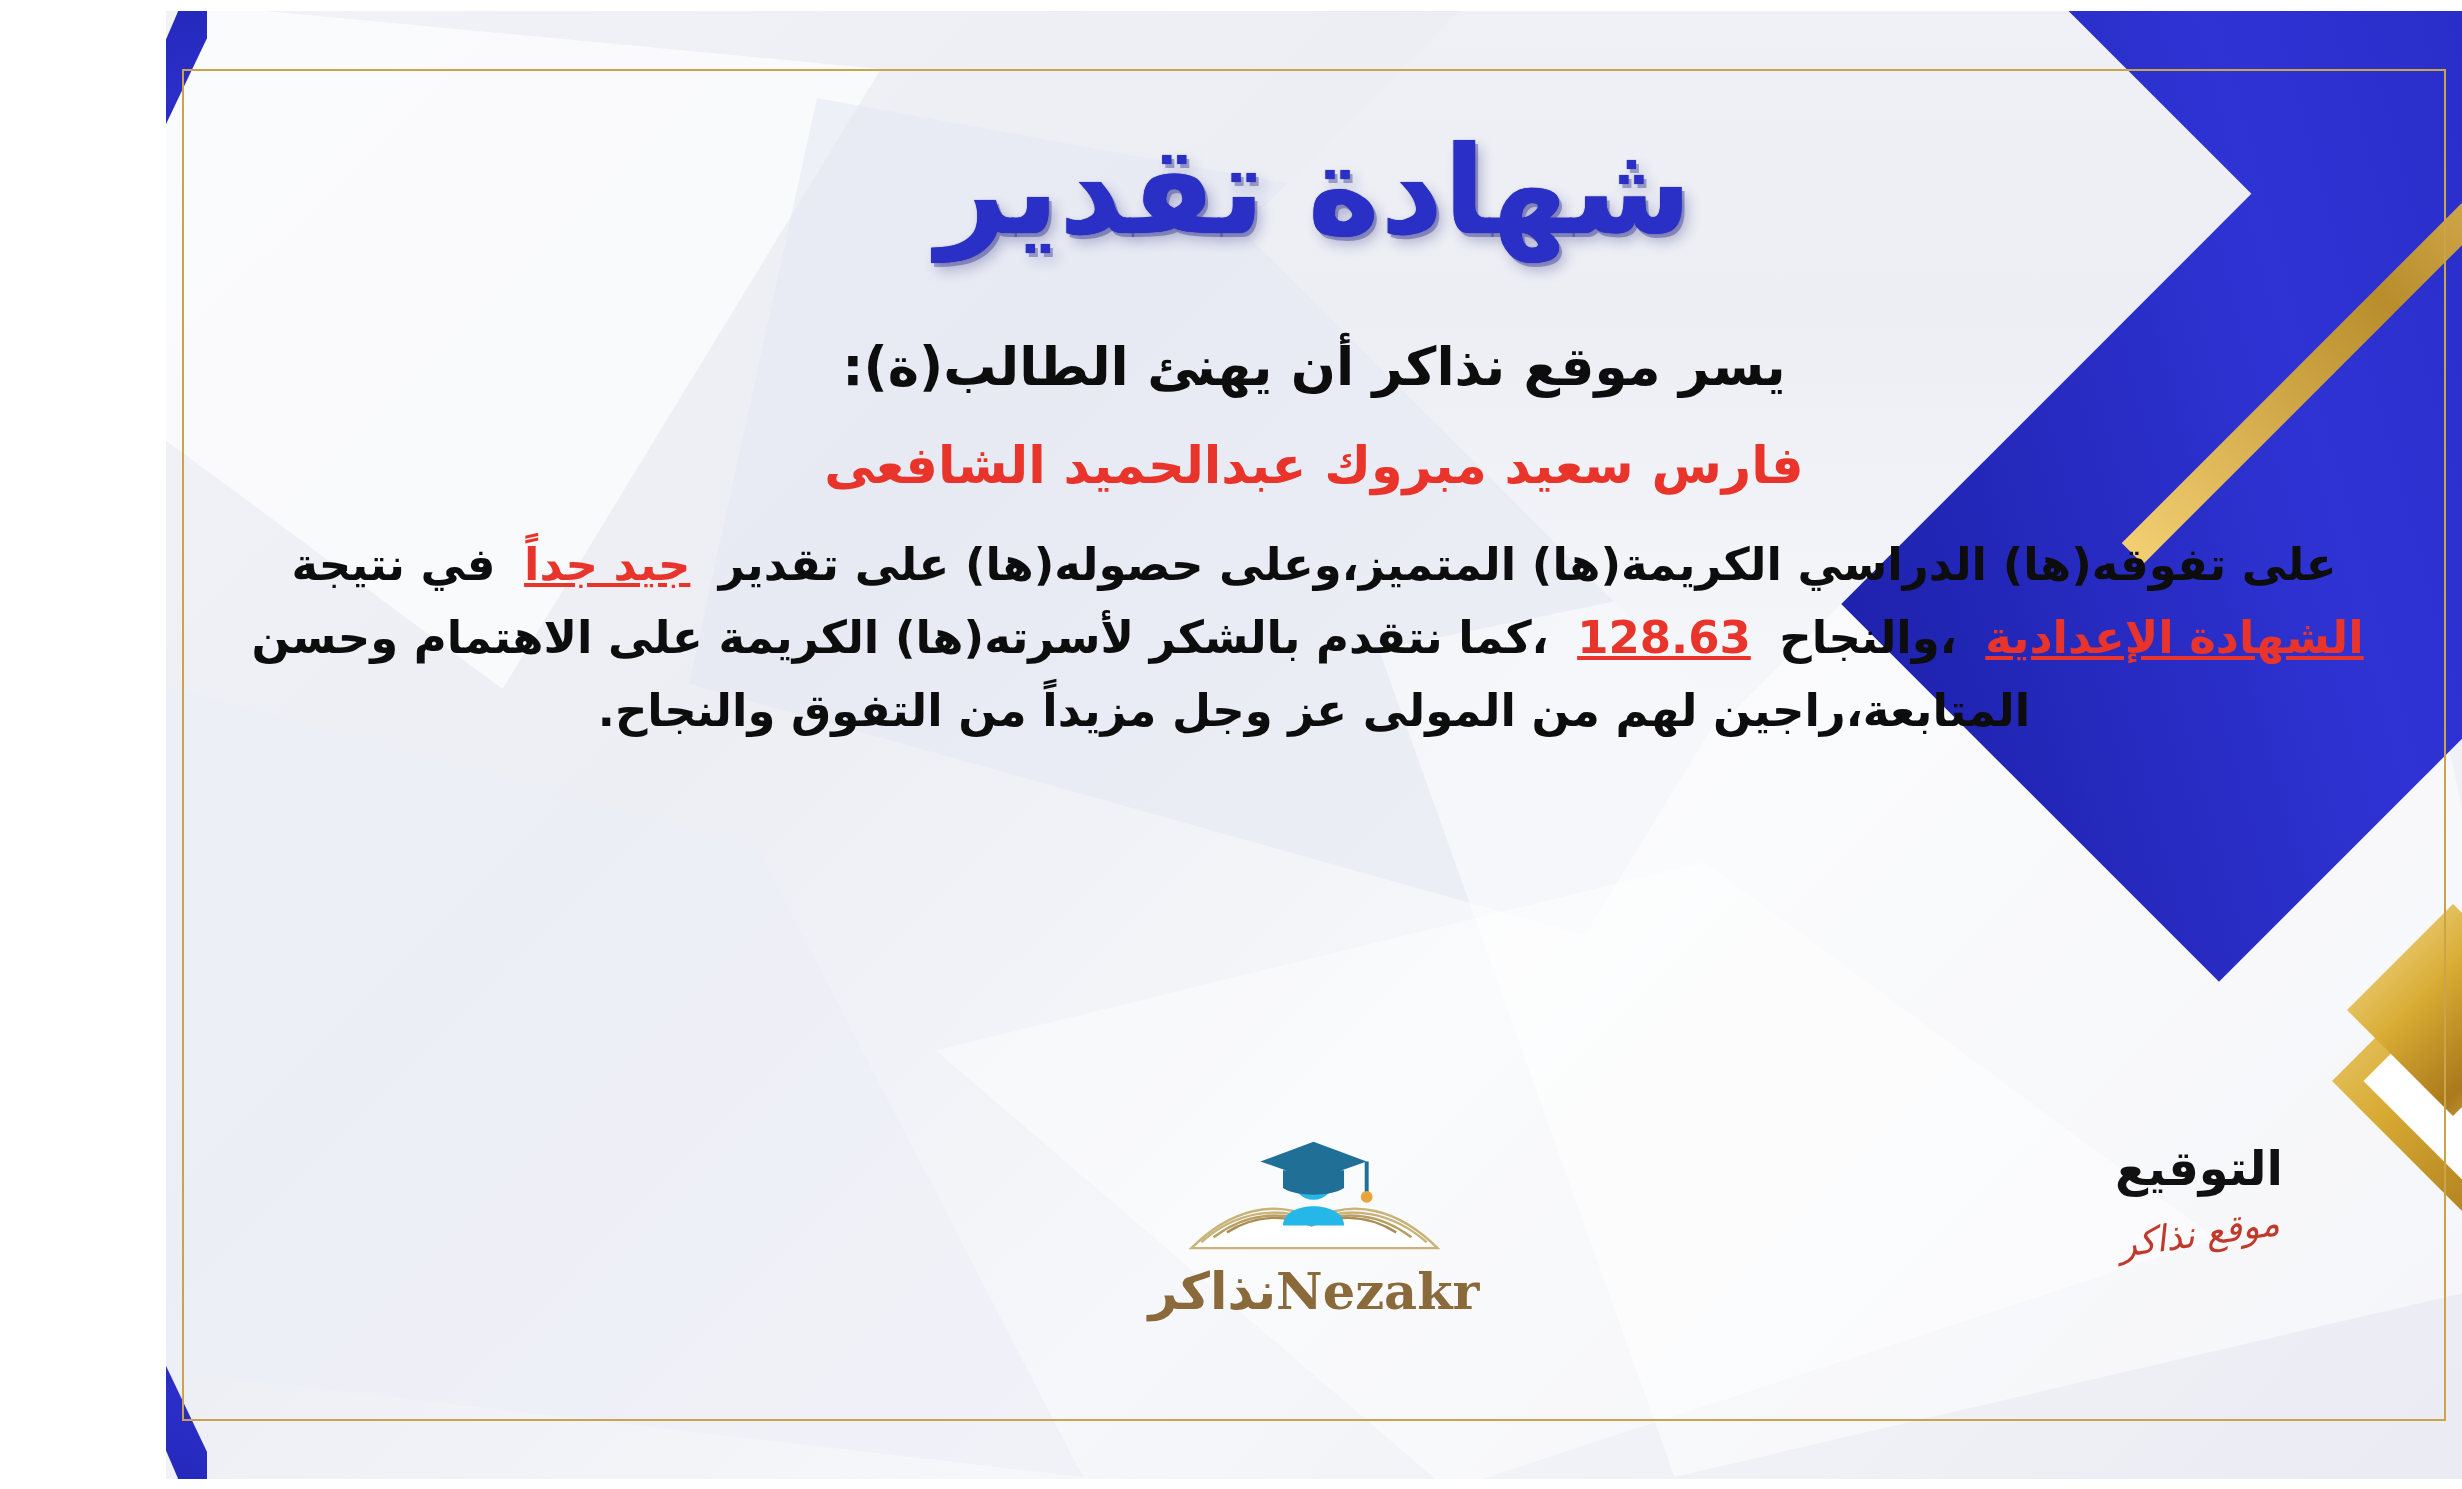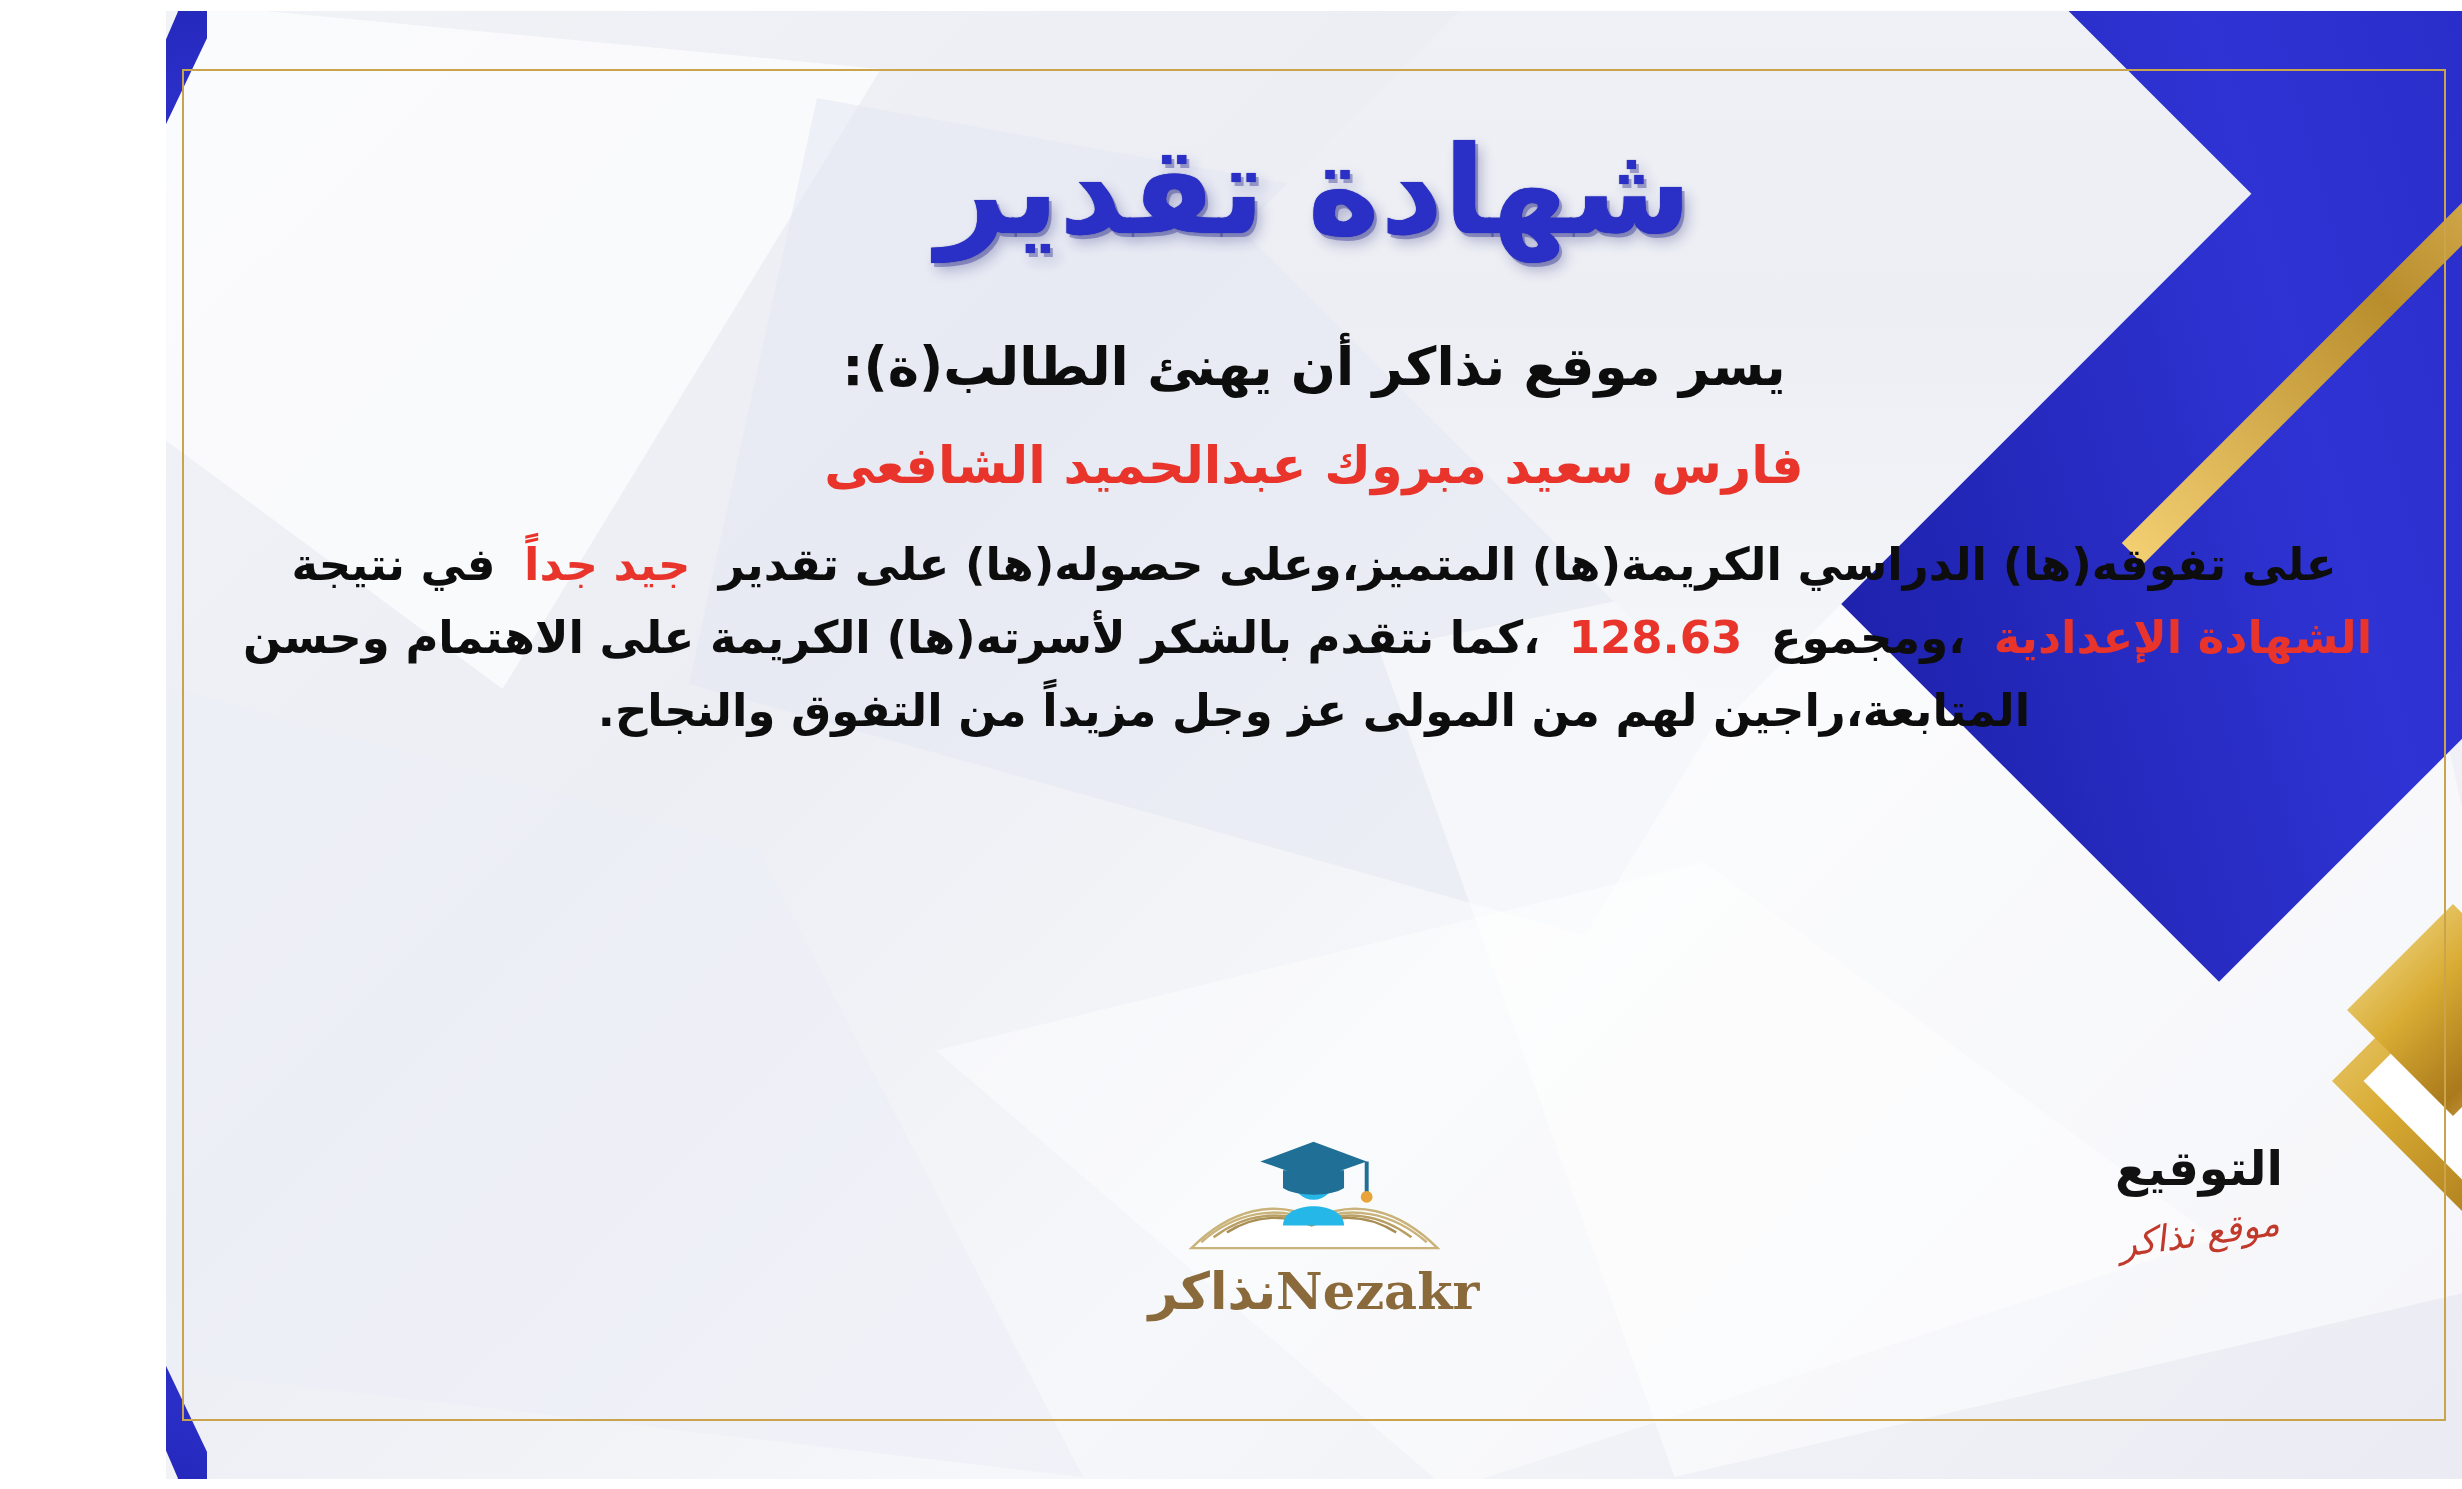--- a/index.html
+++ b/index.html
@@ -210,20 +210,21 @@
     text-align: center;
     padding: 0 19.7px;
   }
 
   .paragraph .red {
     color: #e8342a;
   }
   .paragraph .spaced {
     display: inline-block;
     padding: 0 12.8px;
+    text-decoration: underline;
   }
 
   
   .footer {
     position: absolute;
     left: 212px; right: 212px;
     bottom: 94px;
     height: 276px;
   }
 
@@ -311,21 +312,21 @@
 
       <div class="line-intro">يسر موقع نذاكر أن يهنئ الطالب(ة):</div>
 
       <div class="student-name">فارس سعيد مبروك عبدالحميد الشافعى</div>
 
       <div class="paragraph">
         <span>على تفوقه(ها) الدراسي الكريمة(ها) المتميز،وعلى حصوله(ها) على تقدير</span>
         <span class="red spaced">جيد جداً</span>
         <span>في نتيجة</span>
         <span class="red spaced">الشهادة الإعدادية</span>
-        <span>،ومجموع</span>
+        <span>،والنجاح</span>
         <span class="red spaced">128.63</span>
         <span>،كما نتقدم بالشكر لأسرته(ها) الكريمة على الاهتمام وحسن المتابعة،راجين لهم من المولى عز وجل مزيداً من التفوق والنجاح.</span>
       </div>
 
     </div>
   </div>
 
   <div class="footer">
 
     <div class="signature">

